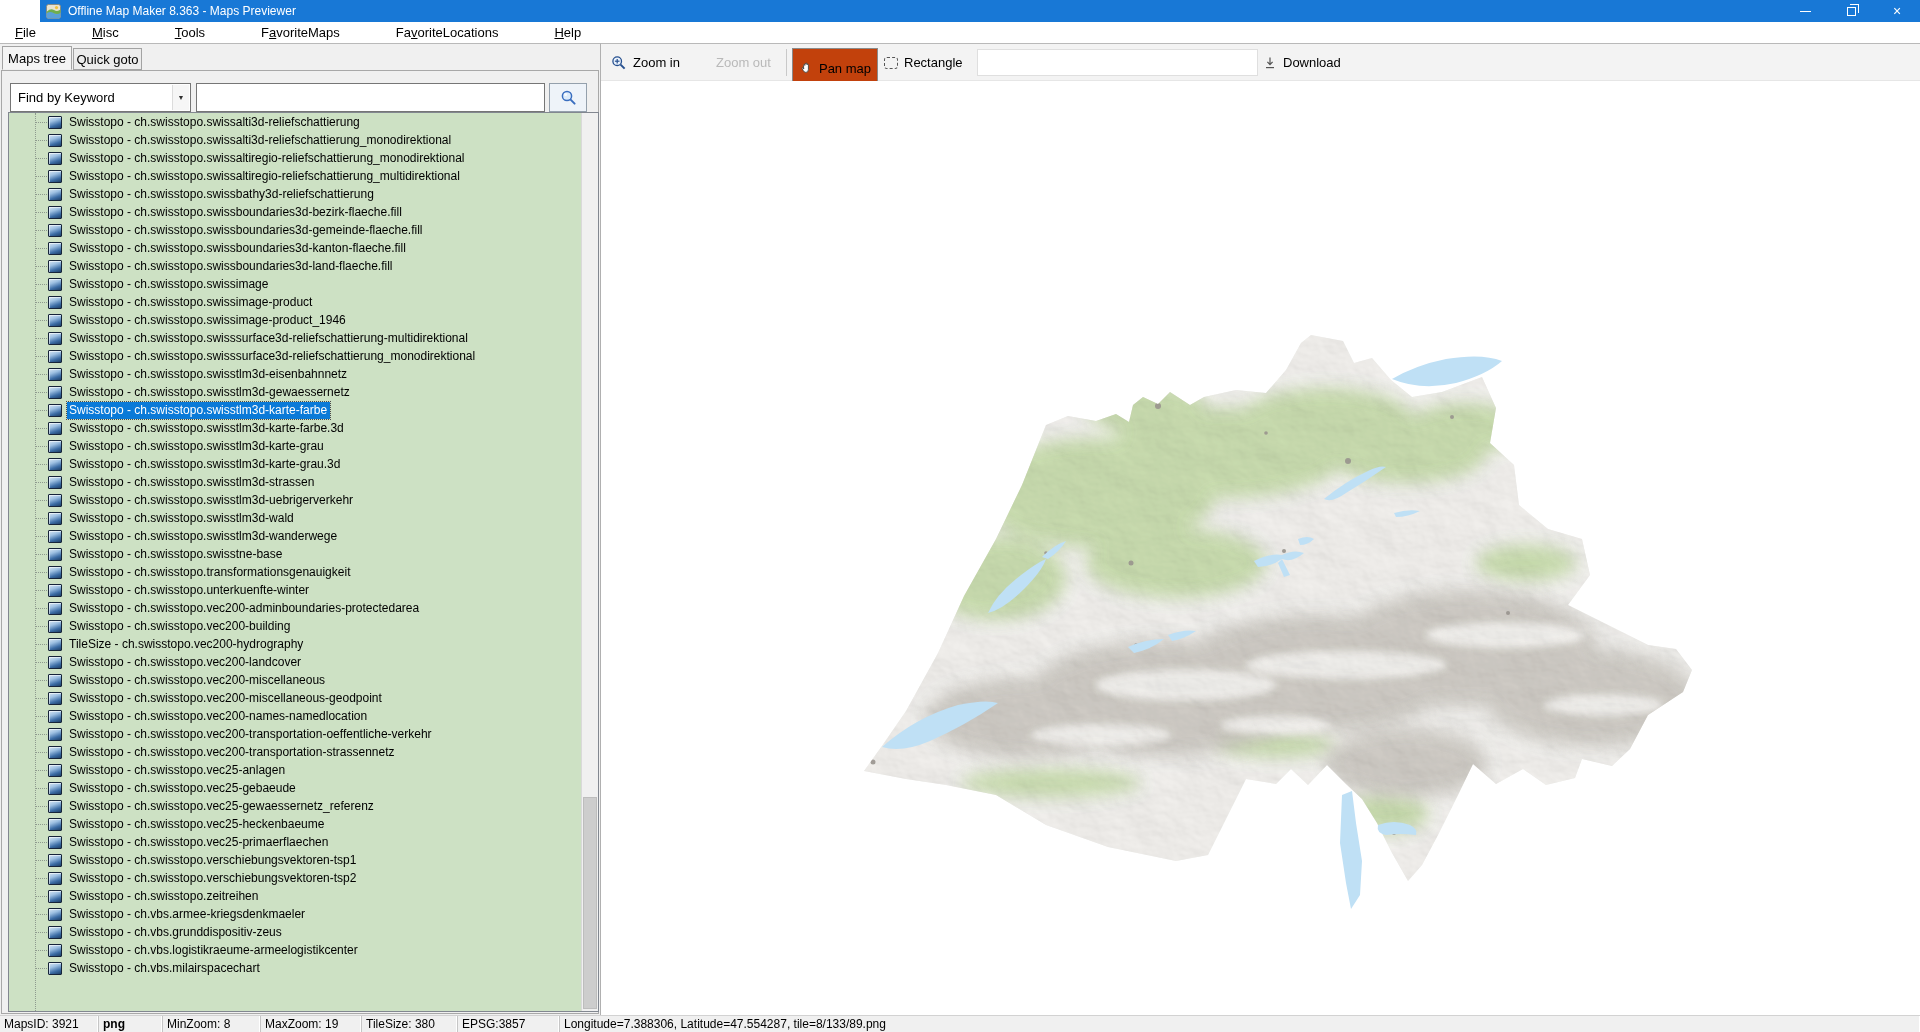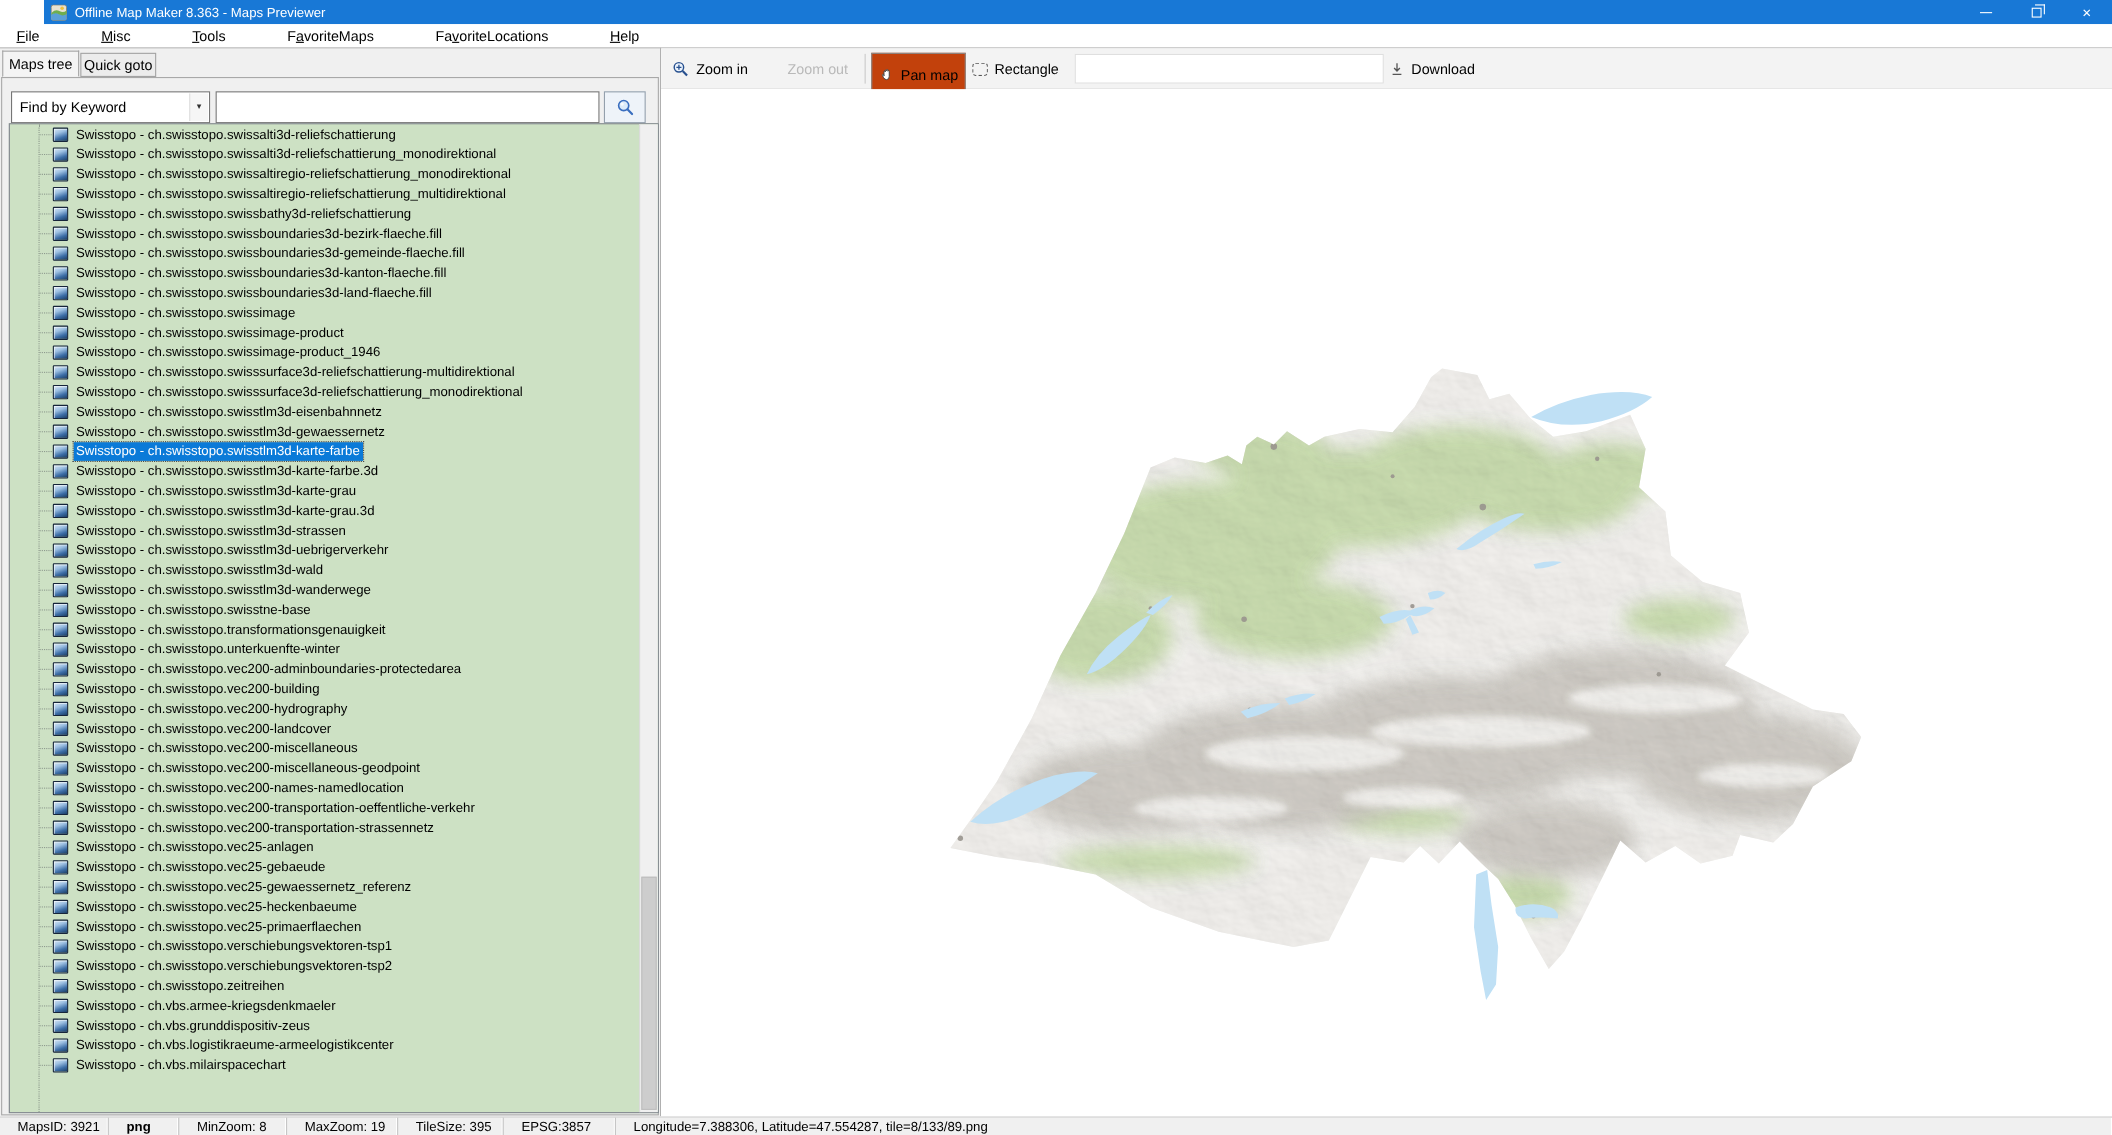--- a/index.html
+++ b/index.html
@@ -58,21 +58,21 @@
   .tool-rect { left:283px; }
   .tb-input { position:absolute; left:376px; top:5px; width:281px; height:27px; border:1px solid #dfdfdf; background:#fff; font-size:13px; padding:0 6px; font-family:"Liberation Sans",sans-serif; }
   .tool-download { left:662px; }
   .rect-glyph { width:14px; height:12px; border:1px dashed #555; border-radius:3px; display:block; }
 
   .map-area { position:absolute; left:0; right:0; top:37px; bottom:0; background:#fff; overflow:hidden; }
   .map-svg { position:absolute; left:245px; top:232px; }
 
   
   .statusbar { position:absolute; left:0; right:0; bottom:0; height:17px; background:#f0f0f0; border-top:1px solid #d2d2d2; display:flex; font-size:12px; }
-  .cell { height:100%; display:flex; align-items:center; padding-left:16px; border-right:1px solid #c6c6c6; box-shadow:inset -1px 0 0 #fff; white-space:nowrap; overflow:hidden; flex:none; }
+  .cell { height:100%; display:flex; align-items:center; padding-left:4px; border-right:1px solid #c6c6c6; box-shadow:inset -1px 0 0 #fff; white-space:nowrap; overflow:hidden; flex:none; }
   .c1{width:99px;} .c2{width:64px;font-weight:bold;} .c3{width:98px;} .c4{width:101px;} .c5{width:96px;} .c6{width:102px;} .c7{flex:1 1 auto; border-right:none;}
 </style>
 </head>
 <body>
 
 <div class="titlebar">
   <svg class="app-icon" viewBox="0 0 15 15">
     <rect x="0.5" y="0.5" width="14" height="14" rx="2" fill="#e8e3d2" stroke="#8a8370" stroke-width="0.8"></rect>
     <path d="M0.5 9 Q4 6.5 7.5 8.5 Q11 10.5 14.5 8 L14.5 12.5 Q14.5 14.5 12.5 14.5 L2.5 14.5 Q0.5 14.5 0.5 12.5 Z" fill="#5aa0d8"></path>
     <path d="M1 7.5 Q4.5 4 8 6 Q11.5 8 14.5 5.5 L14.5 9 Q11 11 7.5 9 Q4 7 0.5 9.5 Z" fill="#6fae4e"></path>
@@ -236,21 +236,21 @@
           <div class="row">
     <span class="row-icon"></span>
     <span class="row-label">Swisstopo - ch.swisstopo.vec200-adminboundaries-protectedarea</span>
   </div>
           <div class="row">
     <span class="row-icon"></span>
     <span class="row-label">Swisstopo - ch.swisstopo.vec200-building</span>
   </div>
           <div class="row">
     <span class="row-icon"></span>
-    <span class="row-label">Swisstopo - ch.swisstopo.vec200-hydrography</span>
+    <span class="row-label">TileSize - ch.swisstopo.vec200-hydrography</span>
   </div>
           <div class="row">
     <span class="row-icon"></span>
     <span class="row-label">Swisstopo - ch.swisstopo.vec200-landcover</span>
   </div>
           <div class="row">
     <span class="row-icon"></span>
     <span class="row-label">Swisstopo - ch.swisstopo.vec200-miscellaneous</span>
   </div>
           <div class="row">
@@ -452,16 +452,16 @@
       </g>
     </svg>
   </div>
 </div>
 
 <div class="statusbar">
   <div class="cell c1">MapsID: 3921</div>
   <div class="cell c2">png</div>
   <div class="cell c3">MinZoom: 8</div>
   <div class="cell c4">MaxZoom: 19</div>
-  <div class="cell c5">TileSize: 395</div>
+  <div class="cell c5">TileSize: 380</div>
   <div class="cell c6">EPSG:3857</div>
   <div class="cell c7">Longitude=7.388306, Latitude=47.554287, tile=8/133/89.png</div>
 </div>
 
 </body></html>

